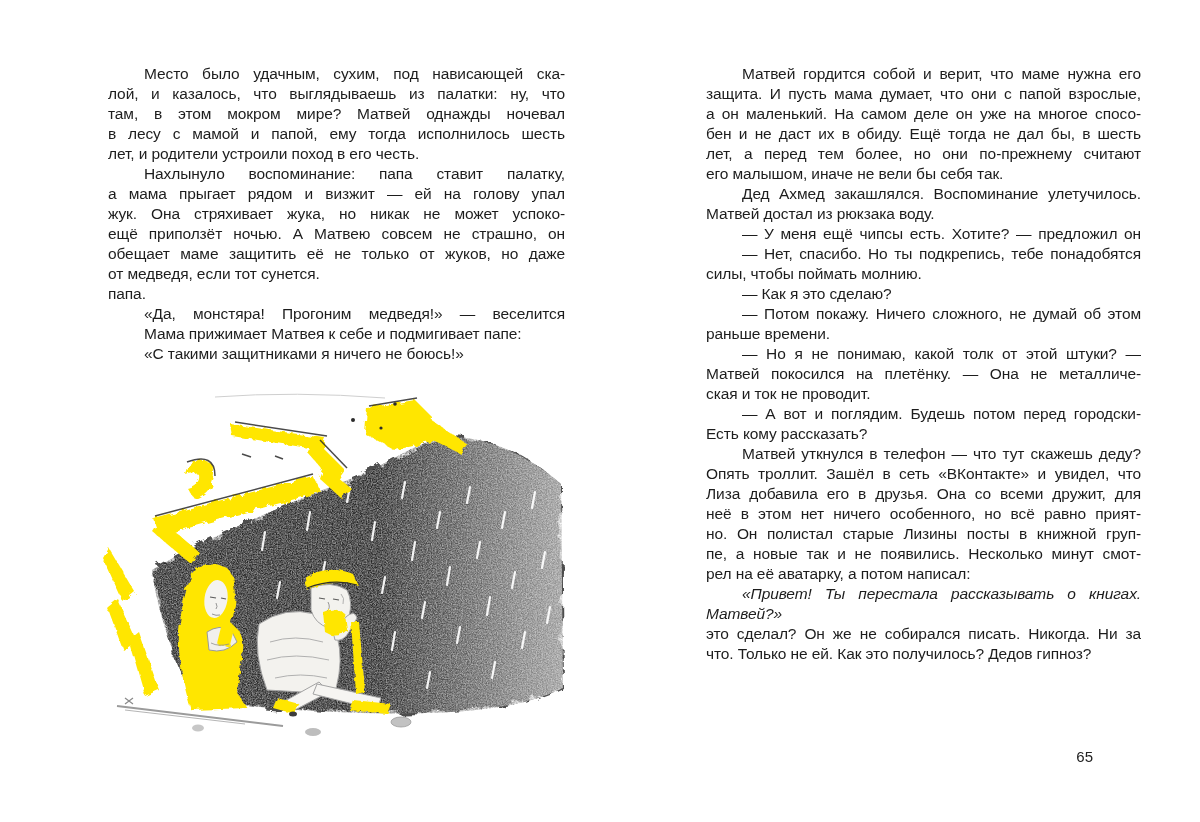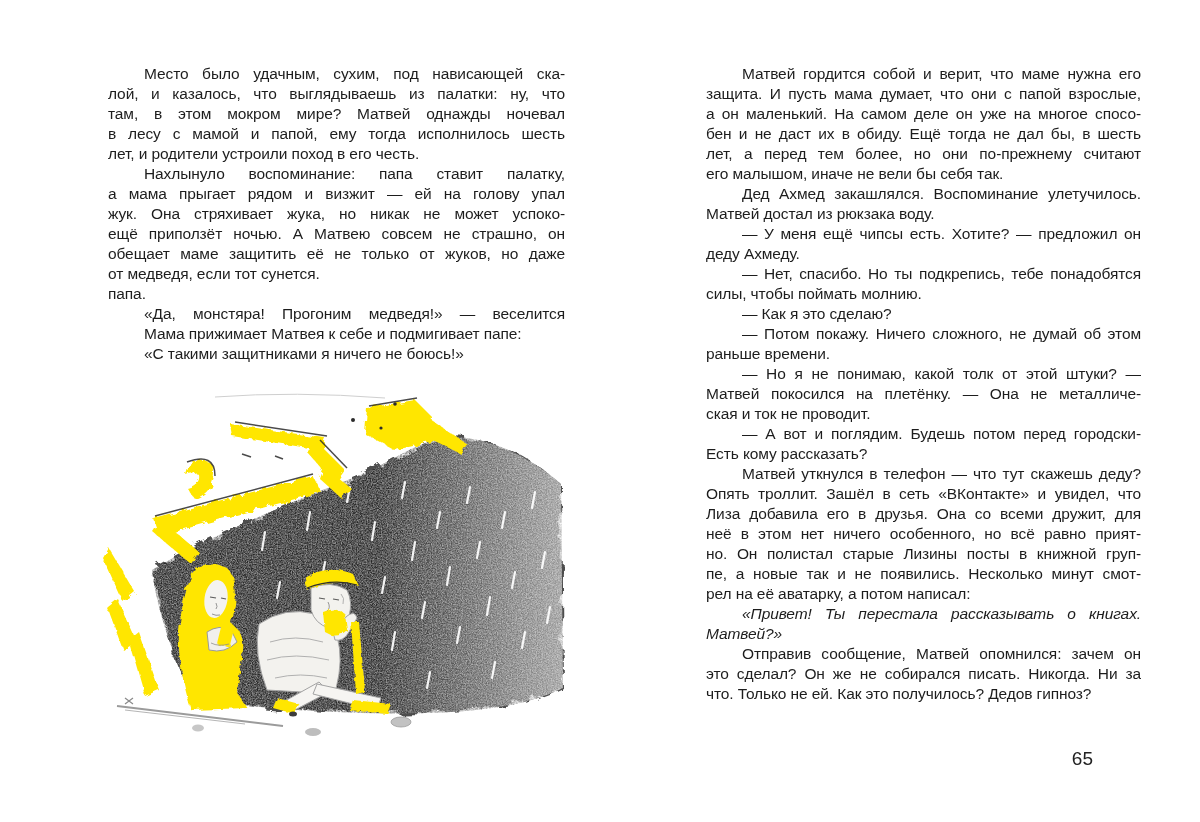--- a/index.html
+++ b/index.html
@@ -5,21 +5,21 @@
   html,body{margin:0;padding:0;width:1200px;height:822px;background:#ffffff;overflow:hidden;}
   body{font-family:"Liberation Sans",sans-serif;color:#1d1d1d;position:relative;}
   .page-text{position:absolute;top:64px;font-size:15.5px;letter-spacing:-0.1px;}
   #left-text{left:108px;width:457px;}
   #right-text{left:658px;width:435px;margin-left:48px;}
   .line{height:20px;line-height:20px;overflow:hidden;}
   .just{text-align:justify;}
   .just::after{content:"";display:inline-block;width:100%;height:0;}
   .ind{text-indent:36px;}
   .ital{font-style:italic;}
-  .page-number{position:absolute;left:658px;width:435px;top:748px;text-align:right;font-size:19px;color:#222;}
+  .page-number{position:absolute;left:658px;width:435px;top:748px;text-align:right;font-size:15px;color:#222;}
   .illustration-wrap{position:absolute;left:95px;top:392px;width:475px;height:353px;}
 </style>
 </head>
 <body>
 
 <div id="left-text" class="page-text">
     <div class="line just ind">Место было удачным, сухим, под нависающей ска-</div>
     <div class="line just">лой, и казалось, что выглядываешь из палатки: ну, что</div>
     <div class="line just">там, в этом мокром мире? Матвей однажды ночевал</div>
     <div class="line just">в лесу с мамой и папой, ему тогда исполнилось шесть</div>
@@ -38,41 +38,39 @@
 <div id="right-text" class="page-text">
     <div class="line just ind">Матвей гордится собой и верит, что маме нужна его</div>
     <div class="line just">защита. И пусть мама думает, что они с папой взрослые,</div>
     <div class="line just">а он маленький. На самом деле он уже на многое спосо-</div>
     <div class="line just">бен и не даст их в обиду. Ещё тогда не дал бы, в шесть</div>
     <div class="line just">лет, а перед тем более, но они по-прежнему считают</div>
     <div class="line">его малышом, иначе не вели бы себя так.</div>
     <div class="line just ind">Дед Ахмед закашлялся. Воспоминание улетучилось.</div>
     <div class="line">Матвей достал из рюкзака воду.</div>
     <div class="line just ind">— У меня ещё чипсы есть. Хотите? — предложил он</div>
-    <div class="line">деду Ахмеду.</div>
     <div class="line just ind">— Нет, спасибо. Но ты подкрепись, тебе понадобятся</div>
     <div class="line">силы, чтобы поймать молнию.</div>
     <div class="line ind">— Как я это сделаю?</div>
     <div class="line just ind">— Потом покажу. Ничего сложного, не думай об этом</div>
     <div class="line">раньше времени.</div>
     <div class="line just ind">— Но я не понимаю, какой толк от этой штуки? —</div>
     <div class="line just">Матвей покосился на плетёнку. — Она не металличе-</div>
     <div class="line">ская и ток не проводит.</div>
     <div class="line just ind">— А вот и поглядим. Будешь потом перед городски-</div>
     <div class="line">Есть кому рассказать?</div>
     <div class="line just ind">Матвей уткнулся в телефон — что тут скажешь деду?</div>
     <div class="line just">Опять троллит. Зашёл в сеть «ВКонтакте» и увидел, что</div>
     <div class="line just">Лиза добавила его в друзья. Она со всеми дружит, для</div>
     <div class="line just">неё в этом нет ничего особенного, но всё равно прият-</div>
     <div class="line just">но. Он полистал старые Лизины посты в книжной груп-</div>
     <div class="line just">пе, а новые так и не появились. Несколько минут смот-</div>
     <div class="line">рел на её аватарку, а потом написал:</div>
     <div class="line just ind ital">«Привет! Ты перестала рассказывать о книгах.</div>
     <div class="line ital">Матвей?»</div>
-    <div class="line just ind">Отправив сообщение, Матвей опомнился: зачем он</div>
     <div class="line just">это сделал? Он же не собирался писать. Никогда. Ни за</div>
     <div class="line">что. Только не ей. Как это получилось? Дедов гипноз?</div>
   </div>
 
 <div class="illustration-wrap">
 <svg width="475" height="353" viewBox="0 0 475 353" xmlns="http://www.w3.org/2000/svg" aria-label="Charcoal drawing with yellow accents: a boy in a yellow hood looks at a yellow phone beside a bearded old man in a yellow flat cap holding a stick, sheltering from rain under an overhanging cliff">
   <defs>
     <filter id="rough" x="-15%" y="-15%" width="130%" height="130%">
       <feTurbulence type="fractalNoise" baseFrequency="0.07" numOctaves="4" seed="8" result="n"></feTurbulence>
       <feDisplacementMap in="SourceGraphic" in2="n" scale="14"></feDisplacementMap>

